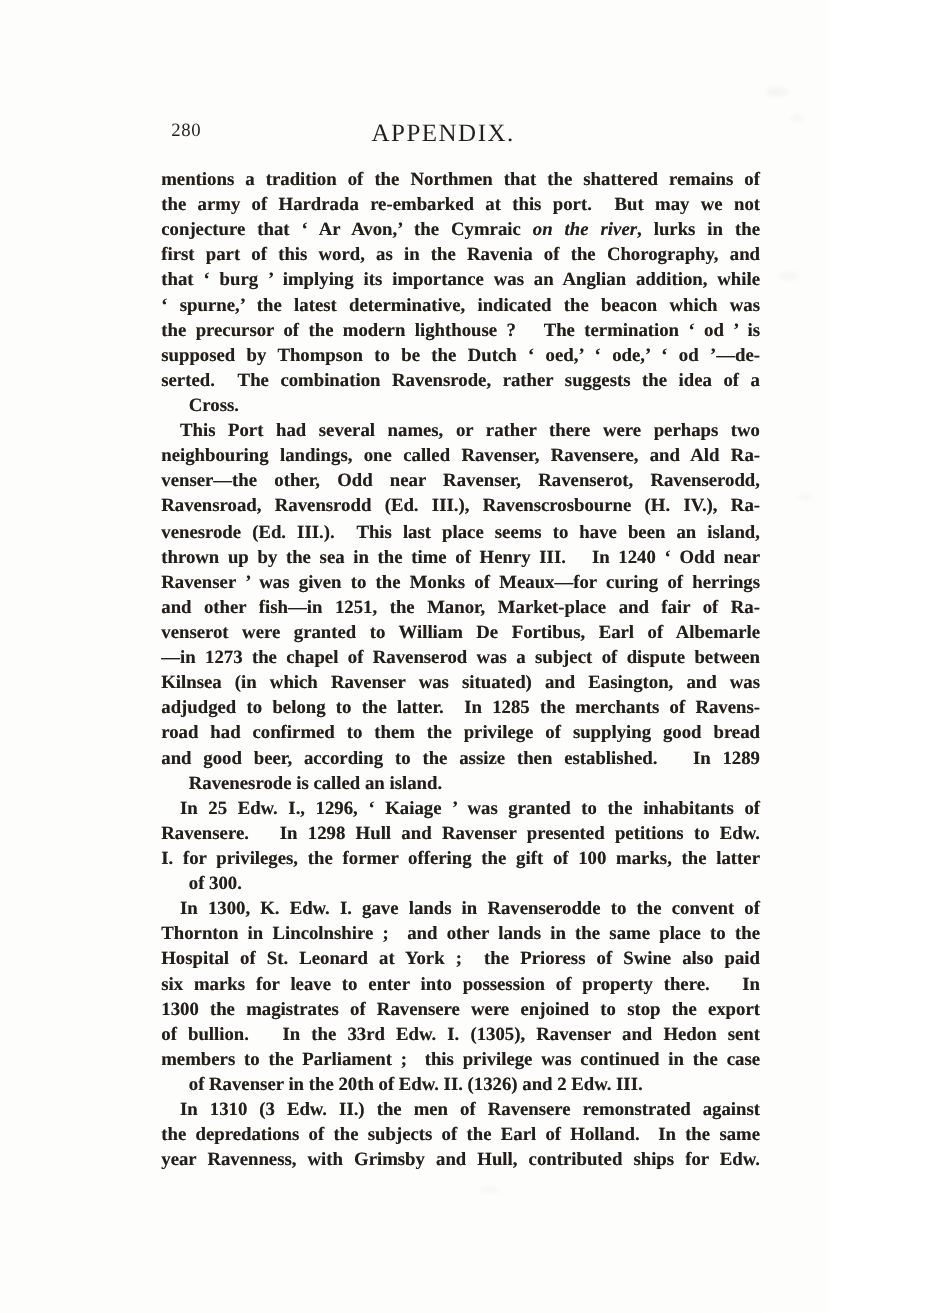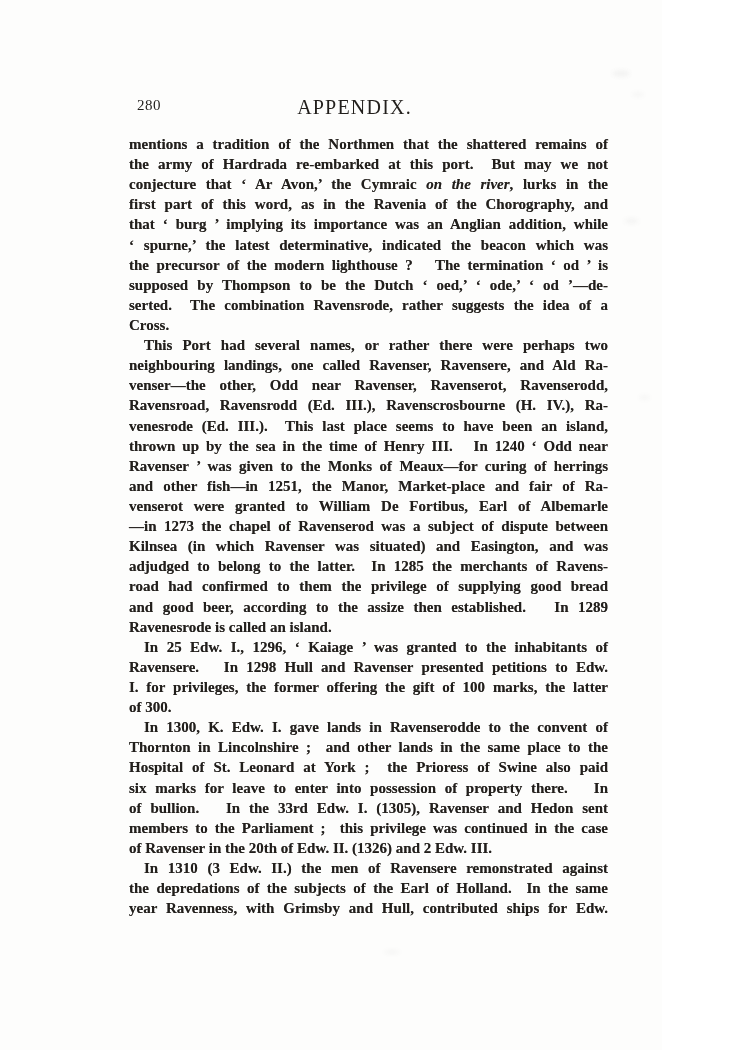--- a/index.html
+++ b/index.html
@@ -43,20 +43,21 @@
     height: 20.12px;
     line-height: 20.12px;
     font-size: 15px;
     white-space: pre-wrap;
     text-align: justify;
     text-align-last: justify;
     text-shadow: 0 0 0.4px rgba(30, 26, 22, 0.55);
   }
   .line.last {
     text-align-last: left;
+    margin-left: 22px;
   }
   .line.indent {
     text-indent: 15px;
   }
   .italic { font-style: italic; margin-top: 44px; }
   .smudge {
     position: absolute;
     background: #777;
     border-radius: 50%;
     filter: blur(2px);
@@ -115,20 +116,21 @@
         <div class="line indent">In 25 Edw. I., 1296, ‘ Kaiage ’ was granted to the inhabitants of</div>
         <div class="line">Ravensere.   In 1298 Hull and Ravenser presented petitions to Edw.</div>
         <div class="line">I. for privileges, the former offering the gift of 100 marks, the latter</div>
         <div class="line last">of 300.</div>
       </div>
       <div class="paragraph">
         <div class="line indent">In 1300, K. Edw. I. gave lands in Ravenserodde to the convent of</div>
         <div class="line">Thornton in Lincolnshire ;  and other lands in the same place to the</div>
         <div class="line">Hospital of St. Leonard at York ;  the Prioress of Swine also paid</div>
         <div class="line">six marks for leave to enter into possession of property there.   In</div>
+        <div class="line">1300 the magistrates of Ravensere were enjoined to stop the export</div>
         <div class="line">of bullion.   In the 33rd Edw. I. (1305), Ravenser and Hedon sent</div>
         <div class="line">members to the Parliament ;  this privilege was continued in the case</div>
         <div class="line last">of Ravenser in the 20th of Edw. II. (1326) and 2 Edw. III.</div>
       </div>
       <div class="paragraph">
         <div class="line indent">In 1310 (3 Edw. II.) the men of Ravensere remonstrated against</div>
         <div class="line">the depredations of the subjects of the Earl of Holland.  In the same</div>
         <div class="line">year Ravenness, with Grimsby and Hull, contributed ships for Edw.</div>
       </div>
     </div>

